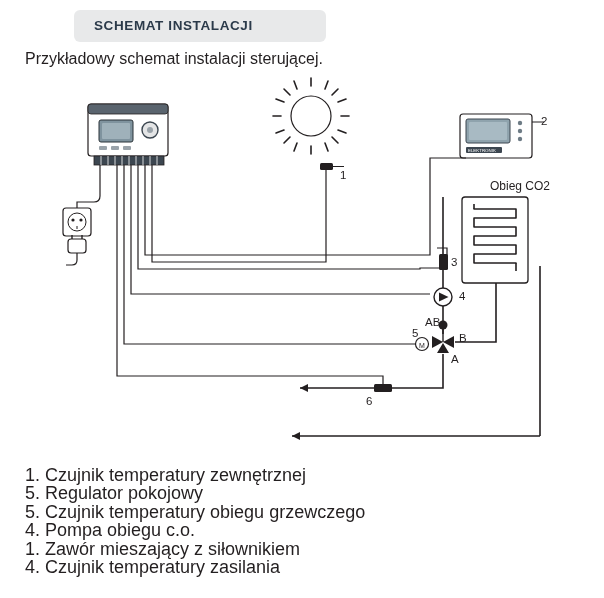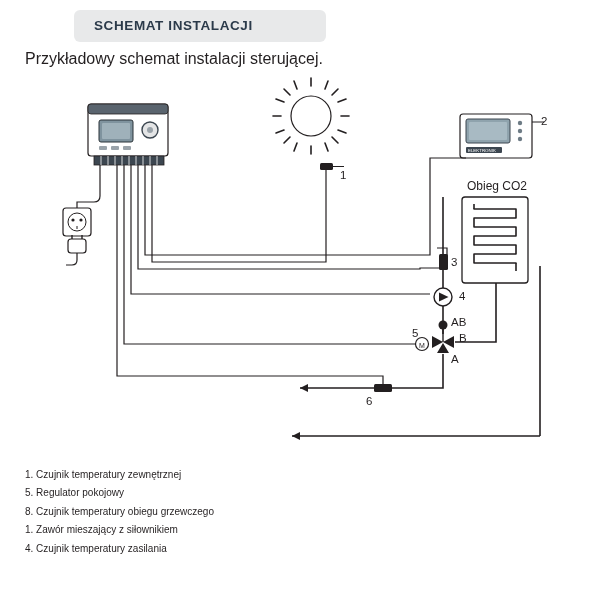--- a/index.html
+++ b/index.html
@@ -55,21 +55,21 @@
     height: 390px;
   }
   
   .legend {
     position: absolute;
     left: 25px;
     top: 466px;
     width: 420px;
   }
   .legend-item {
-    font-size: 10px;
+    font-size: 18px;
     line-height: 18.4px;
     color: #231f20;
     white-space: nowrap;
   }
   
   .lbl {
     position: absolute;
     font-size: 11.5px;
     color: #231f20;
   }
@@ -238,33 +238,34 @@
         <text x="422" y="281.5" text-anchor="middle" font-family="Liberation Sans, sans-serif" font-size="7" fill="#231f20">M</text>
       </g>
 
       <g>
         <rect x="374" y="318" width="18" height="8" rx="1.5" fill="#231f20"></rect>
       </g>
 
     </svg>
 
     
-    <div class="lbl lbl-obieg" style="left:467px; top:113px;">Obieg CO2</div>
+    <div class="lbl lbl-obieg" style="left:490px; top:113px;">Obieg CO2</div>
     <div class="lbl" style="left:340px; top:103px;">1</div>
     <div class="lbl" style="left:541px; top:49px;">2</div>
     <div class="lbl" style="left:451px; top:190px;">3</div>
     <div class="lbl" style="left:459px; top:224px;">4</div>
     <div class="lbl" style="left:412px; top:261px;">5</div>
     <div class="lbl" style="left:366px; top:329px;">6</div>
-    <div class="lbl" style="left:451px; top:250px;">AB</div>
+    <div class="lbl" style="left:425px; top:250px;">AB</div>
     <div class="lbl" style="left:459px; top:266px;">B</div>
     <div class="lbl" style="left:451px; top:287px;">A</div>
   </div>
 
   <div class="legend">
     <div class="legend-item">1. Czujnik temperatury zewnętrznej</div>
     <div class="legend-item">5. Regulator pokojowy</div>
-    <div class="legend-item">8. Czujnik temperatury obiegu grzewczego</div>
+    <div class="legend-item">5. Czujnik temperatury obiegu grzewczego</div>
+    <div class="legend-item">4. Pompa obiegu c.o.</div>
     <div class="legend-item">1. Zawór mieszający z siłownikiem</div>
     <div class="legend-item">4. Czujnik temperatury zasilania</div>
   </div>
 
 </div>
 
 </body></html>

